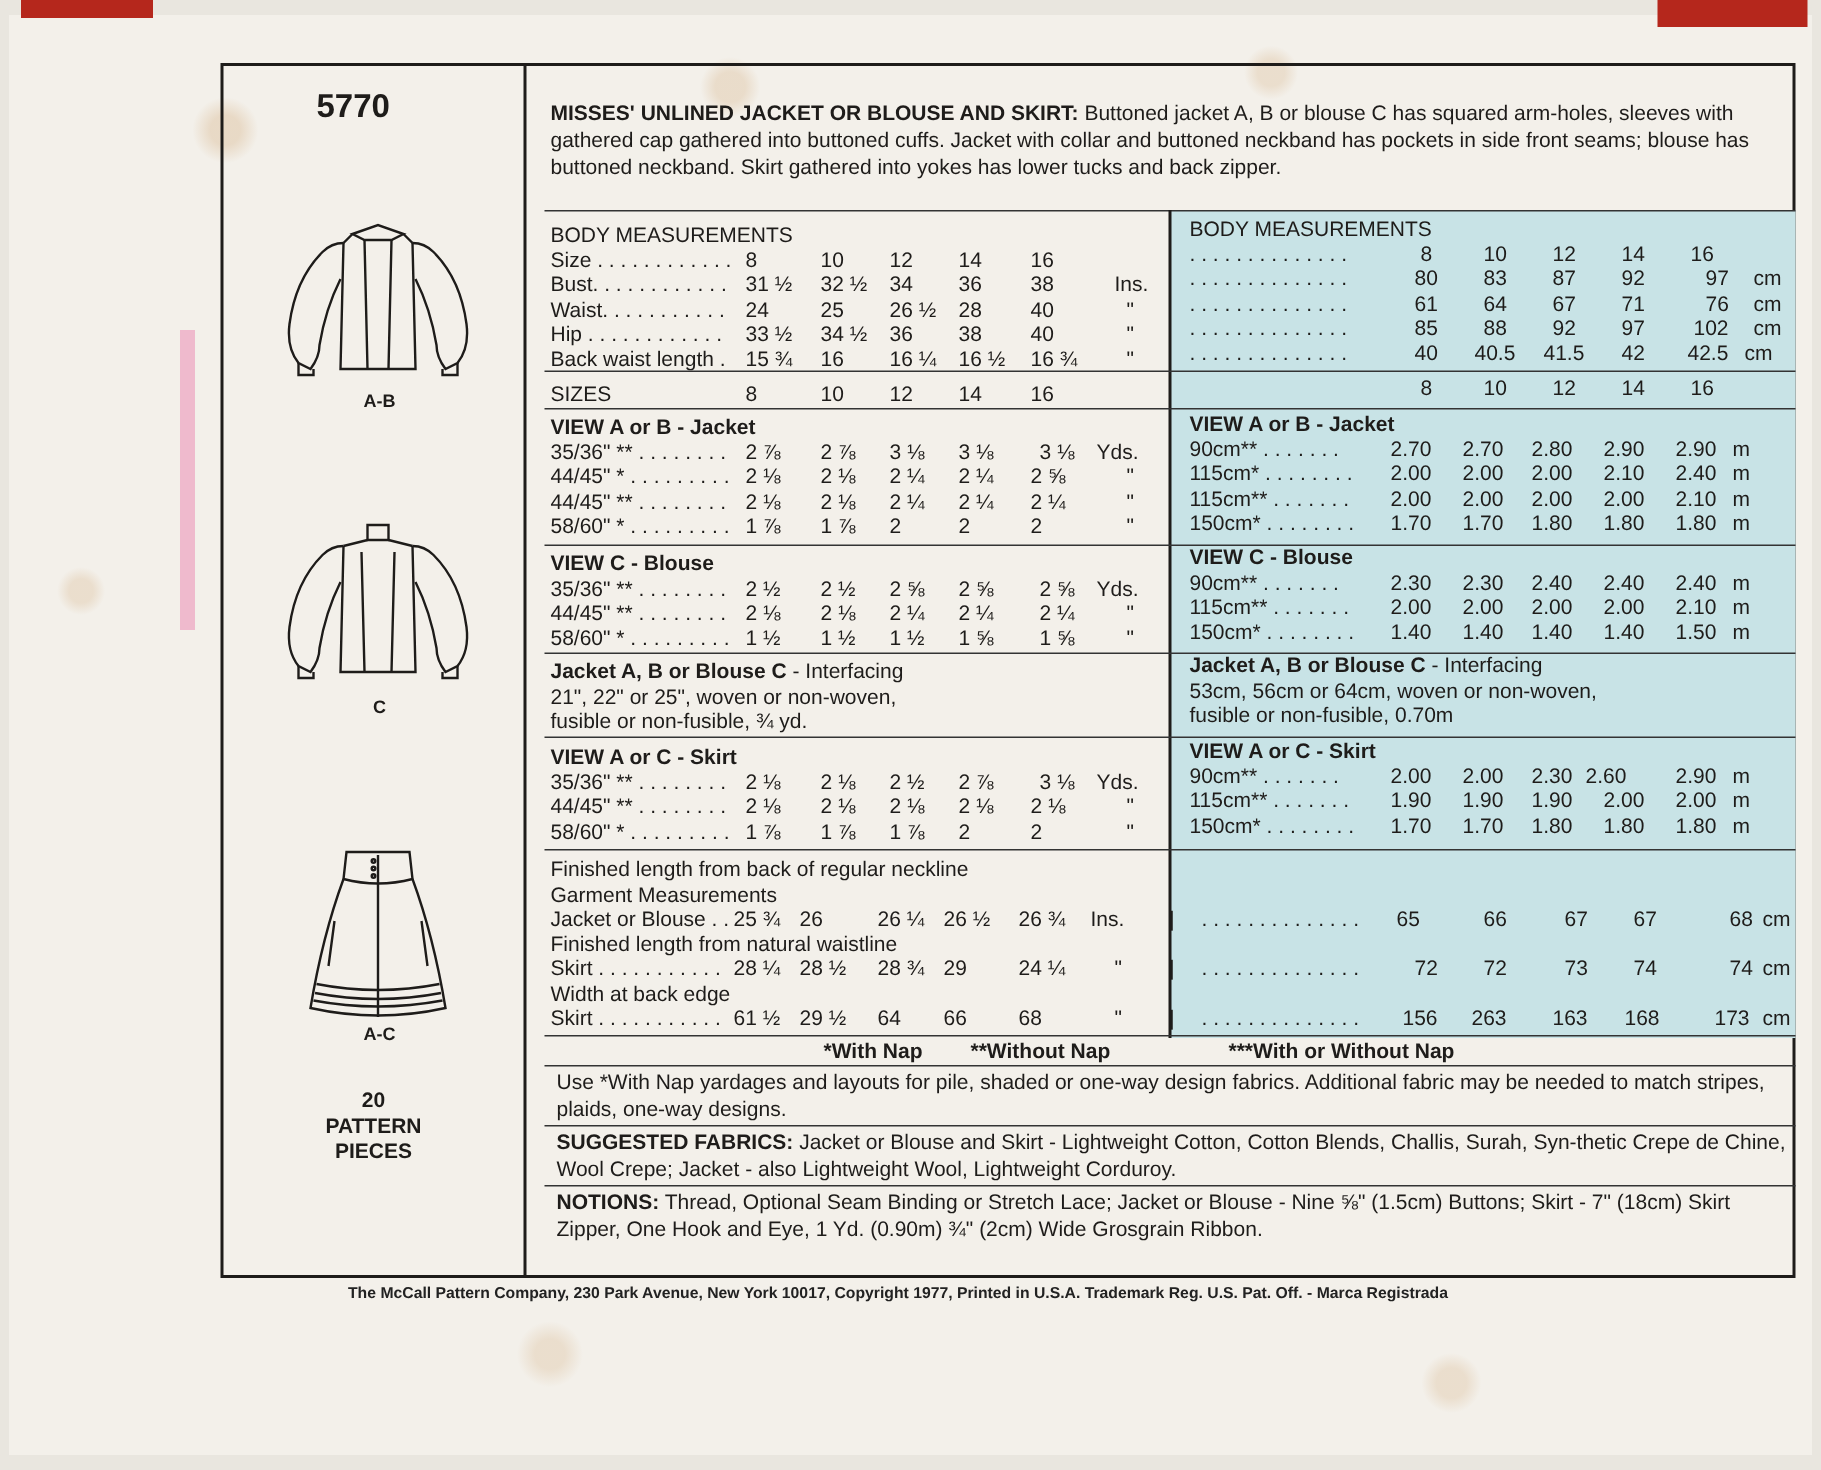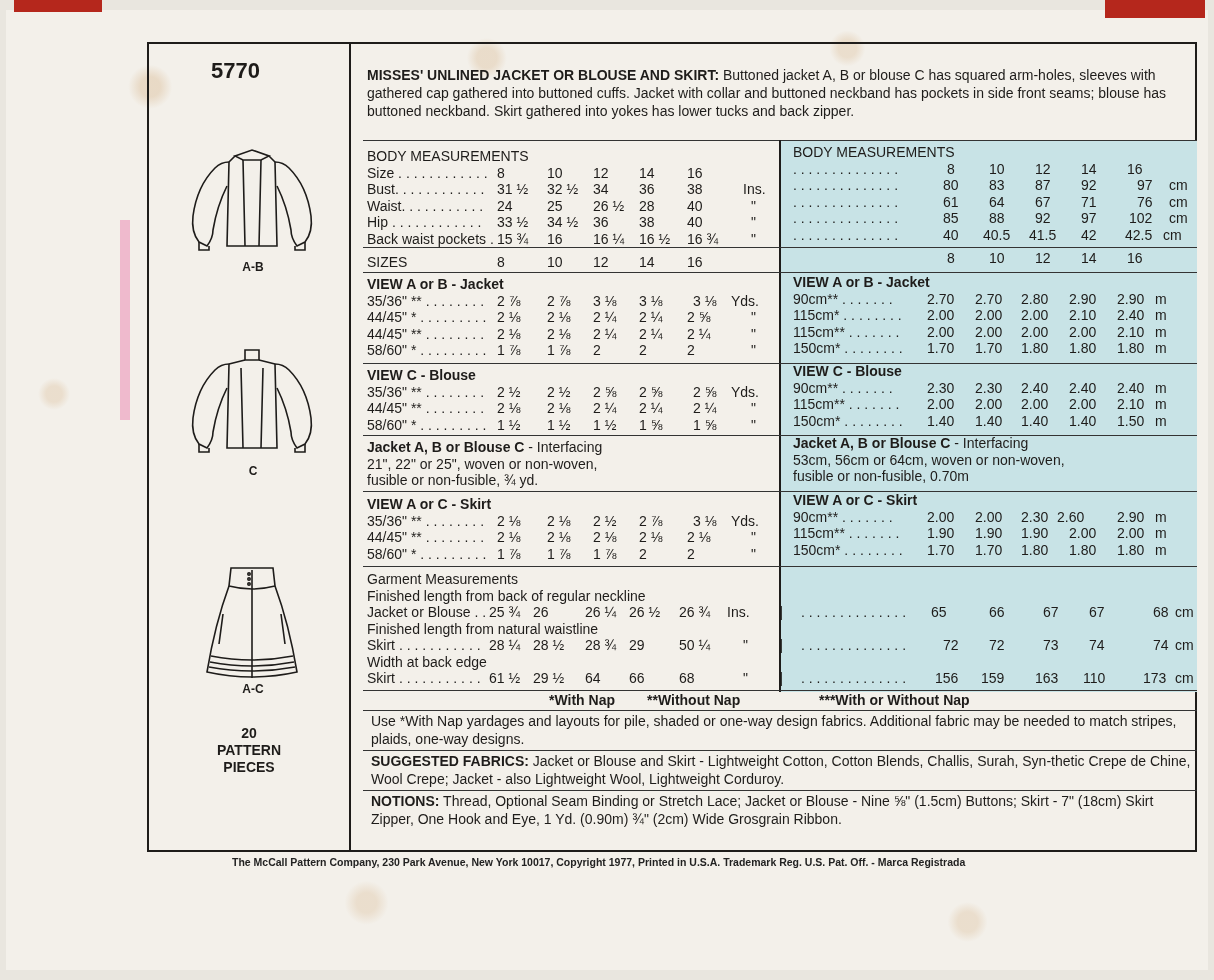--- a/index.html
+++ b/index.html
@@ -169,21 +169,21 @@
     <div class="row">
         <span class="lbl">Hip . . . . . . . . . . . .</span>
         <span class="v" style="left:130px">33 ½</span>
         <span class="v" style="left:180px">34 ½</span>
         <span class="v" style="left:226px">36</span>
         <span class="v" style="left:272px">38</span>
         <span class="v" style="left:320px">40</span>
         <span class="u" style="left:384px">"</span>
       </div>
     <div class="row">
-        <span class="lbl">Back waist pockets .</span>
+        <span class="lbl">Back waist length .</span>
         <span class="v" style="left:130px">15 ¾</span>
         <span class="v" style="left:180px">16</span>
         <span class="v" style="left:226px">16 ¼</span>
         <span class="v" style="left:272px">16 ½</span>
         <span class="v" style="left:320px">16 ¾</span>
         <span class="u" style="left:384px">"</span>
       </div>
   </div>
 
   <div class="tbl" style="left:442px;top:102px;width:404px">
@@ -468,22 +468,22 @@
         <span class="v" style="left:182px">1.70</span>
         <span class="v" style="left:228px">1.80</span>
         <span class="v" style="left:276px">1.80</span>
         <span class="v" style="left:324px">1.80</span>
         <span class="u" style="left:362px">m</span>
       </div>
   </div>
 
   <div class="hline" style="left:12px;top:524px;width:834px"></div>
   <div class="tbl" style="left:16px;top:529px;width:830px">
+    <div>Finished length from back of regular neckline</div>
     <div>Garment Measurements</div>
-    <div>Finished length from back of regular neckline</div>
     <div class="row">
         <span class="lbl">Jacket or Blouse . .</span>
         <span class="v" style="left:122px">25 ¾</span>
         <span class="v" style="left:166px">26</span>
         <span class="v" style="left:218px">26 ¼</span>
         <span class="v" style="left:262px">26 ½</span>
         <span class="v" style="left:312px">26 ¾</span>
         <span class="u" style="left:360px">Ins.</span>
         <span class="u" style="left:412px;font-weight:bold">|</span>
         <span class="lbl" style="left:434px">. . . . . . . . . . . . . .</span>
@@ -494,21 +494,21 @@
         <span class="v" style="left:786px">68</span>
         <span class="u" style="left:808px">cm</span>
       </div>
     <div>Finished length from natural waistline</div>
     <div class="row">
         <span class="lbl">Skirt . . . . . . . . . . .</span>
         <span class="v" style="left:122px">28 ¼</span>
         <span class="v" style="left:166px">28 ½</span>
         <span class="v" style="left:218px">28 ¾</span>
         <span class="v" style="left:262px">29</span>
-        <span class="v" style="left:312px">50 ¼</span>
+        <span class="v" style="left:312px">24 ¼</span>
         <span class="u" style="left:376px">"</span>
         <span class="u" style="left:412px;font-weight:bold">|</span>
         <span class="lbl" style="left:434px">. . . . . . . . . . . . . .</span>
         <span class="v" style="left:576px">72</span>
         <span class="v" style="left:622px">72</span>
         <span class="v" style="left:676px">73</span>
         <span class="v" style="left:722px">74</span>
         <span class="v" style="left:786px">74</span>
         <span class="u" style="left:808px">cm</span>
       </div>
@@ -517,23 +517,23 @@
         <span class="lbl">Skirt . . . . . . . . . . .</span>
         <span class="v" style="left:122px">61 ½</span>
         <span class="v" style="left:166px">29 ½</span>
         <span class="v" style="left:218px">64</span>
         <span class="v" style="left:262px">66</span>
         <span class="v" style="left:312px">68</span>
         <span class="u" style="left:376px">"</span>
         <span class="u" style="left:412px;font-weight:bold">|</span>
         <span class="lbl" style="left:434px">. . . . . . . . . . . . . .</span>
         <span class="v" style="left:568px">156</span>
-        <span class="v" style="left:614px">159</span>
+        <span class="v" style="left:614px">263</span>
         <span class="v" style="left:668px">163</span>
-        <span class="v" style="left:716px">110</span>
+        <span class="v" style="left:716px">168</span>
         <span class="v" style="left:776px">173</span>
         <span class="u" style="left:808px">cm</span>
       </div>
   </div>
 
   <div class="hline" style="left:12px;top:648px;width:834px"></div>
   <div class="nap" style="left:198px">*With Nap</div>
   <div class="nap" style="left:296px">**Without Nap</div>
   <div class="nap" style="left:468px">***With or Without Nap</div>
 

